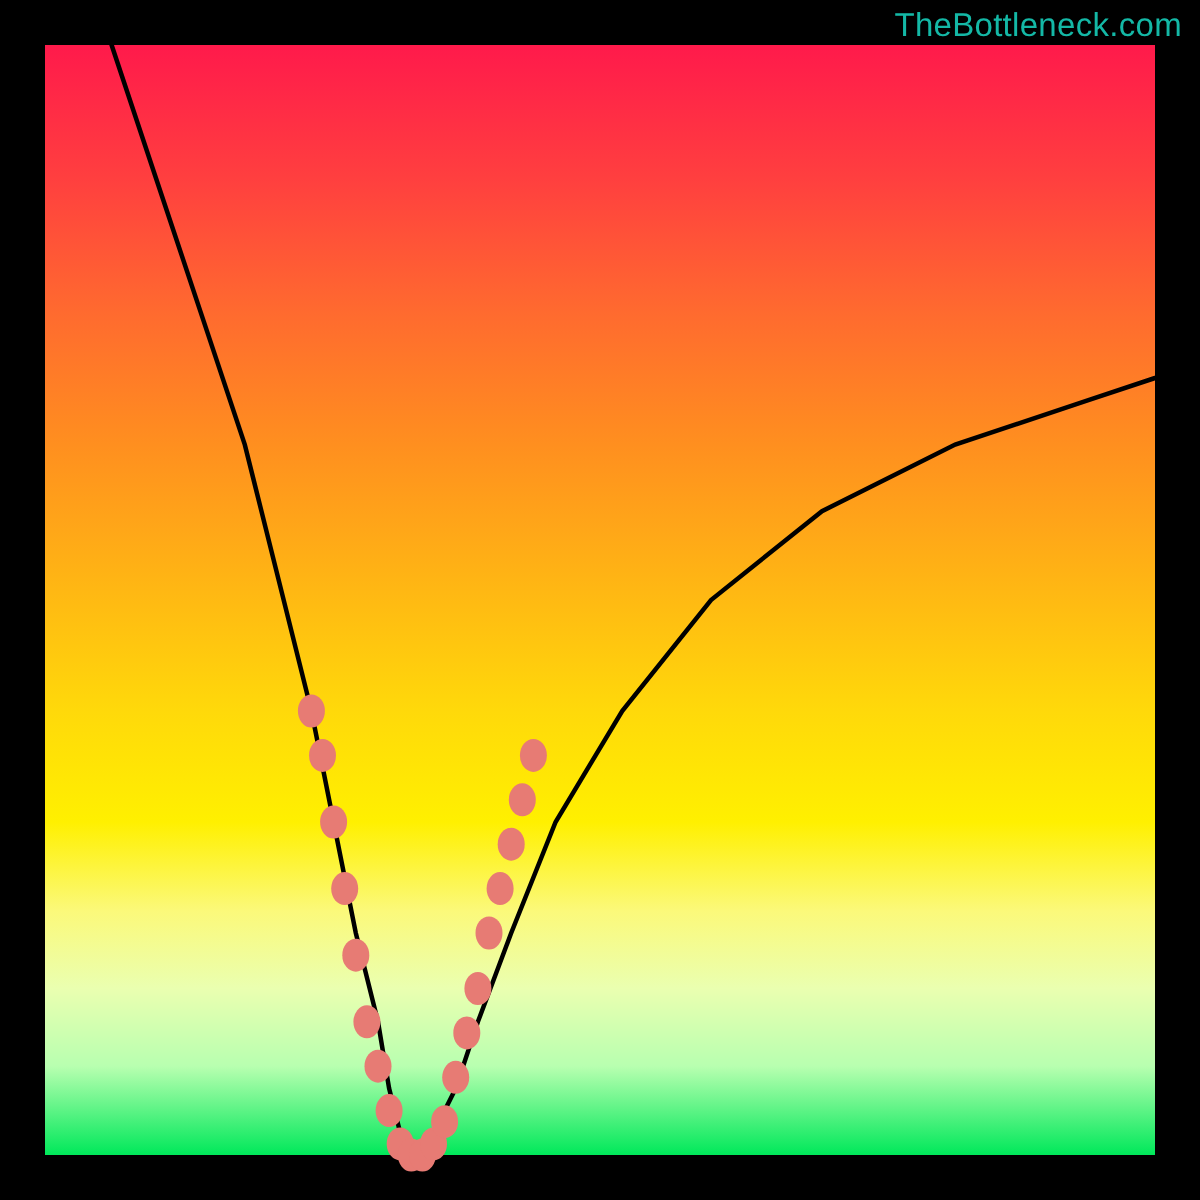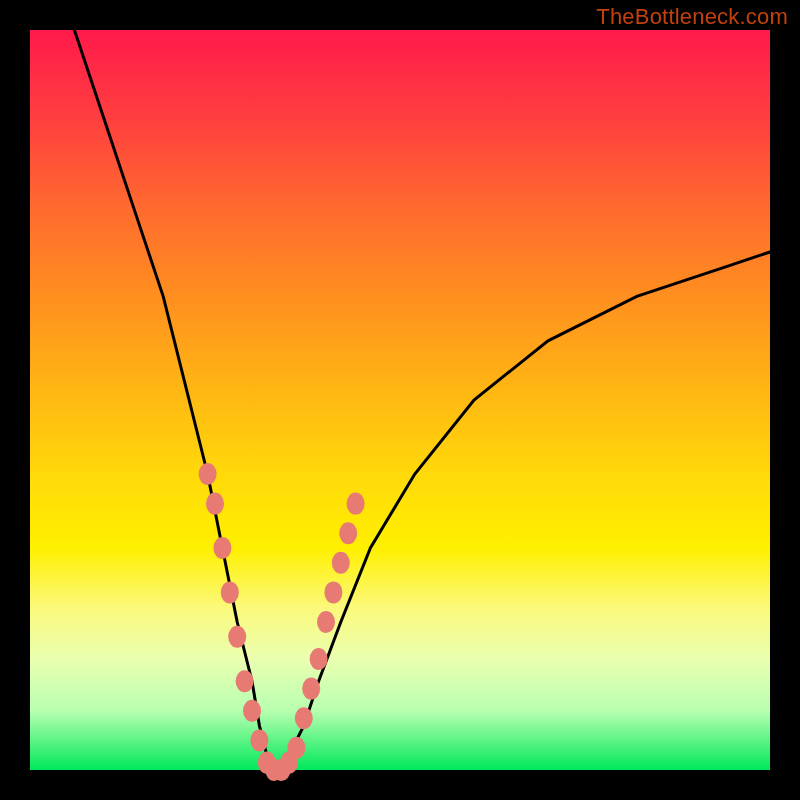--- a/index.html
+++ b/index.html
@@ -28,21 +28,21 @@
       #fbf97a 78%,
       #eaffb0 85%,
       #b8ffb0 92%,
       #00e85a 100%
     );
   }
   .watermark {
     position: absolute;
     top: 4px;
     right: 12px;
-    color: #c2410c;
+    color: #14b8a6;
     font-size: 22px;
     letter-spacing: 0.2px;
     font-weight: 500;
   }
   svg.curves {
     position: absolute;
     left: 0;
     top: 0;
     width: 740px;
     height: 740px;

